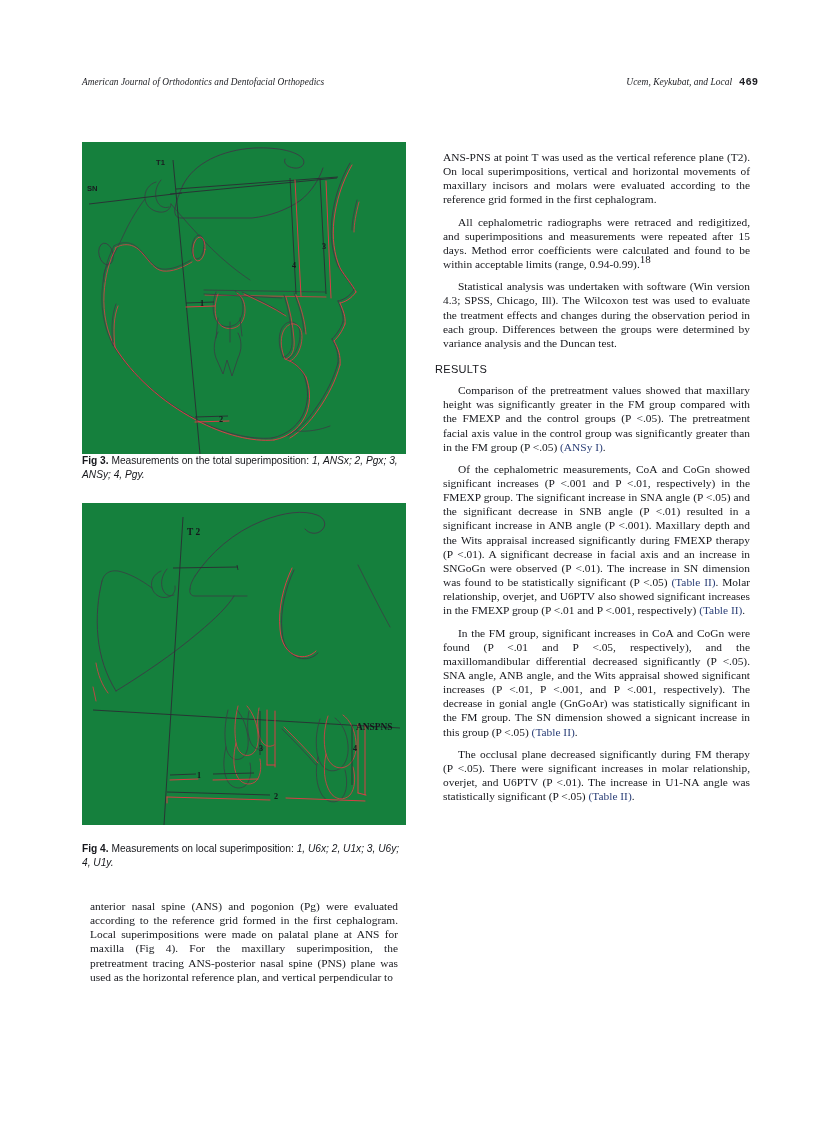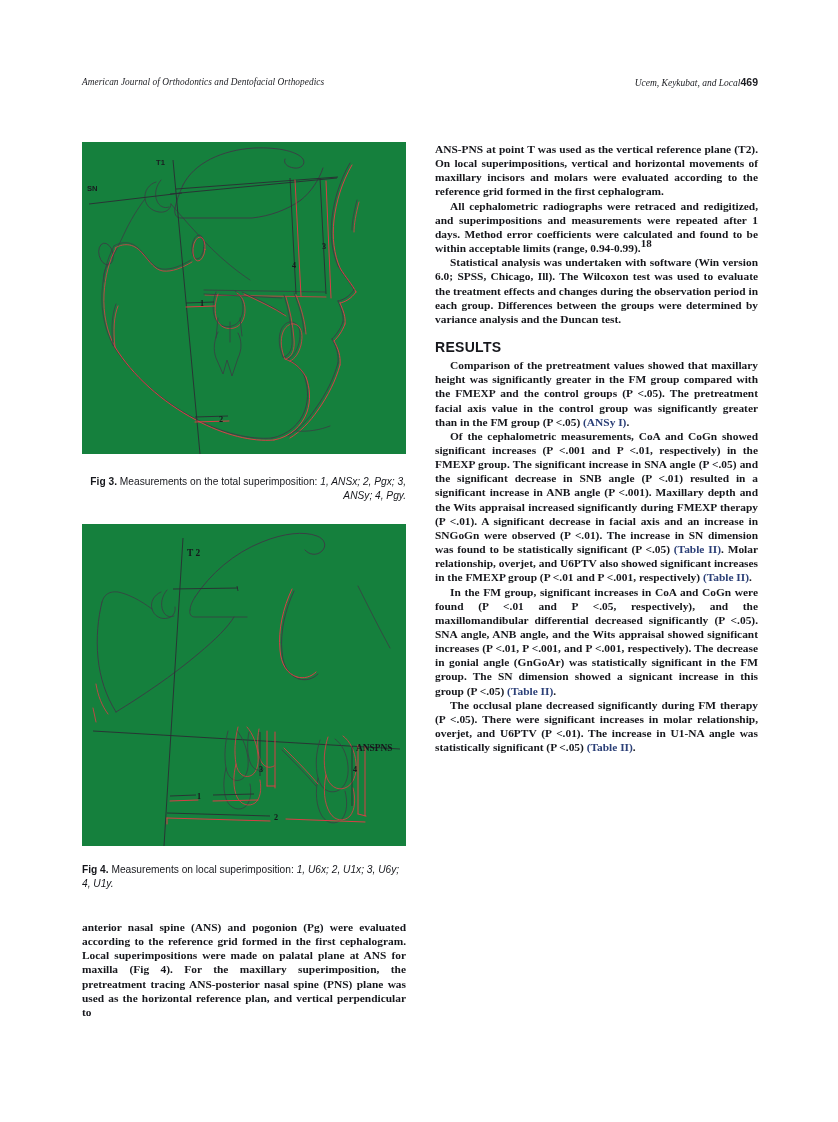--- a/index.html
+++ b/index.html
@@ -21,47 +21,46 @@
     font-family:"Liberation Serif", serif;
     font-style:italic;font-size:9.3px;line-height:12.6px;color:#1b1c21;
     letter-spacing:.05px;
   }
   .runhead-right{
     position:absolute;right:0;top:0;text-align:right;white-space:nowrap;
     font-family:"Liberation Serif", serif;
     font-style:italic;font-size:9.5px;line-height:12.6px;color:#1b1c21;
   }
   .runhead-right .pageno{
-    font-style:normal;font-weight:bold;font-size:10.5px;
-    font-family:Liberation Sans, sans-serif;
+    font-style:normal;font-weight:bold;font-size:10.5px;margin-left:7px;
+    font-family:Liberation Mono, monospace;
   }
 
   
   .col-left{position:absolute;left:82px;top:126px;width:324px;}
   .col-right{position:absolute;left:435px;top:126px;width:323px;}
 
   p.body{
-    margin:0;
+    margin:8px;
     font-family:"Liberation Serif", serif;
     font-size:11.4px;
     line-height:14.15px;
     text-align:justify;
     text-indent:15px;
     color:#16171c;
     hyphens:none;
-    font-weight:bold;
   }
   p.body.noindent{text-indent:0;}
   .tblref{color:#2b3f77;}
   sup{font-size:11px;vertical-align:super;line-height:0;}
 
   h3.sect{
     margin:13px 0 3px 0;
     font-family:"Liberation Sans", sans-serif;
-    font-size:14px;font-weight:bold;letter-spacing:.3px;
+    font-size:11px;font-weight:normal;letter-spacing:.3px;
     color:#16171c;
   }
 
   .caption{
     font-family:"Liberation Sans", sans-serif;
     font-size:10.2px;line-height:14px;color:#16171c;
     text-align:left;margin:0;
   }
   .caption b{font-weight:bold;}
   .caption i{font-style:italic;}
@@ -197,21 +196,21 @@
 
         <text class="lbl" x="74" y="23">T1</text>
         <text class="lbl" x="5" y="49">SN</text>
         <text class="lbl-num" x="118" y="164">1</text>
         <text class="lbl-num" x="137" y="280">2</text>
         <text class="lbl-num" x="240" y="107">3</text>
         <text class="lbl-num" x="210" y="126">4</text>
       </svg>
     </div>
 
-    <p class="caption" style="margin-top:21px;text-align:right;">
+    <p class="caption" style="">
       <b>Fig 3.</b>
       <span>Measurements on the total superimposition:</span>
       <i>1, ANSx; 2, Pgx; 3, ANSy; 4, Pgy.</i>
     </p>
 
     <div class="figbox" style="margin-top:21px;">
       <svg width="324" height="322" viewBox="0 0 324 322" xmlns="http://www.w3.org/2000/svg">
 
         <path class="trace-k" d="M113,73 C128,50 152,29 180,18 C202,9 222,7 235,12 C243,15 245,22 240,27 C235,32 227,31 223,26"></path>
         <path class="trace-k thin" d="M113,73 C110,78 108,82 108,86"></path>
@@ -294,23 +293,23 @@
     </p>
 
     <p class="body noindent" style="margin-top:29px;">anterior nasal spine (ANS) and pogonion (Pg) were evaluated according to the reference grid formed in the first cephalogram. Local superimpositions were made on palatal plane at ANS for maxilla (Fig 4). For the maxillary superimposition, the pretreatment tracing ANS-posterior nasal spine (PNS) plane was used as the horizontal reference plan, and vertical perpendicular to</p>
 
   </div>
 
   <div class="col-right">
 
     <p class="body noindent">ANS-PNS at point T was used as the vertical reference plane (T2). On local superimpositions, vertical and horizontal movements of maxillary incisors and molars were evaluated according to the reference grid formed in the first cephalogram.</p>
 
-    <p class="body"><span>All cephalometric radiographs were retraced and redigitized, and superimpositions and measurements were repeated after 1 days. Method error coefficients were calculated and found to be within acceptable limits (range, 0.94-0.99).</span><sup>18</sup></p>
-
-    <p class="body">Statistical analysis was undertaken with software (Win version 6.0; SPSS, Chicago, Ill). The Wilcoxon test was used to evaluate the treatment effects and changes during the observation period in each group. Differences between the groups were determined by variance analysis and the Duncan test.</p>
+    <p class="body"><span>All cephalometric radiographs were retraced and redigitized, and superimpositions and measurements were repeated after 15 days. Method error coefficients were calculated and found to be within acceptable limits (range, 0.94-0.99).</span><sup>18</sup></p>
+
+    <p class="body">Statistical analysis was undertaken with software (Win version 4.3; SPSS, Chicago, Ill). The Wilcoxon test was used to evaluate the treatment effects and changes during the observation period in each group. Differences between the groups were determined by variance analysis and the Duncan test.</p>
 
     <h3 class="sect">RESULTS</h3>
 
     <p class="body"><span>Comparison of the pretreatment values showed that maxillary height was significantly greater in the FM group compared with the FMEXP and the control groups (P &lt;.05). The pretreatment facial axis value in the control group was significantly greater than in the FM group (P &lt;.05) </span><span class="tblref">(ANSy I)</span><span>.</span></p>
 
     <p class="body"><span>Of the cephalometric measurements, CoA and CoGn showed significant increases (P &lt;.001 and P &lt;.01, respectively) in the FMEXP group. The significant increase in SNA angle (P &lt;.05) and the significant decrease in SNB angle (P &lt;.01) resulted in a significant increase in ANB angle (P &lt;.001). Maxillary depth and the Wits appraisal increased significantly during FMEXP therapy (P &lt;.01). A significant decrease in facial axis and an increase in SNGoGn were observed (P &lt;.01). The increase in SN dimension was found to be statistically significant (P &lt;.05) </span><span class="tblref">(Table II)</span><span>. Molar relationship, overjet, and U6PTV also showed significant increases in the FMEXP group (P &lt;.01 and P &lt;.001, respectively) </span><span class="tblref">(Table II)</span><span>.</span></p>
 
     <p class="body"><span>In the FM group, significant increases in CoA and CoGn were found (P &lt;.01 and P &lt;.05, respectively), and the maxillomandibular differential decreased significantly (P &lt;.05). SNA angle, ANB angle, and the Wits appraisal showed significant increases (P &lt;.01, P &lt;.001, and P &lt;.001, respectively). The decrease in gonial angle (GnGoAr) was statistically significant in the FM group. The SN dimension showed a signicant increase in this group (P &lt;.05) </span><span class="tblref">(Table II)</span><span>.</span></p>
 
     <p class="body"><span>The occlusal plane decreased significantly during FM therapy (P &lt;.05). There were significant increases in molar relationship, overjet, and U6PTV (P &lt;.01). The increase in U1-NA angle was statistically significant (P &lt;.05) </span><span class="tblref">(Table II)</span><span>.</span></p>

